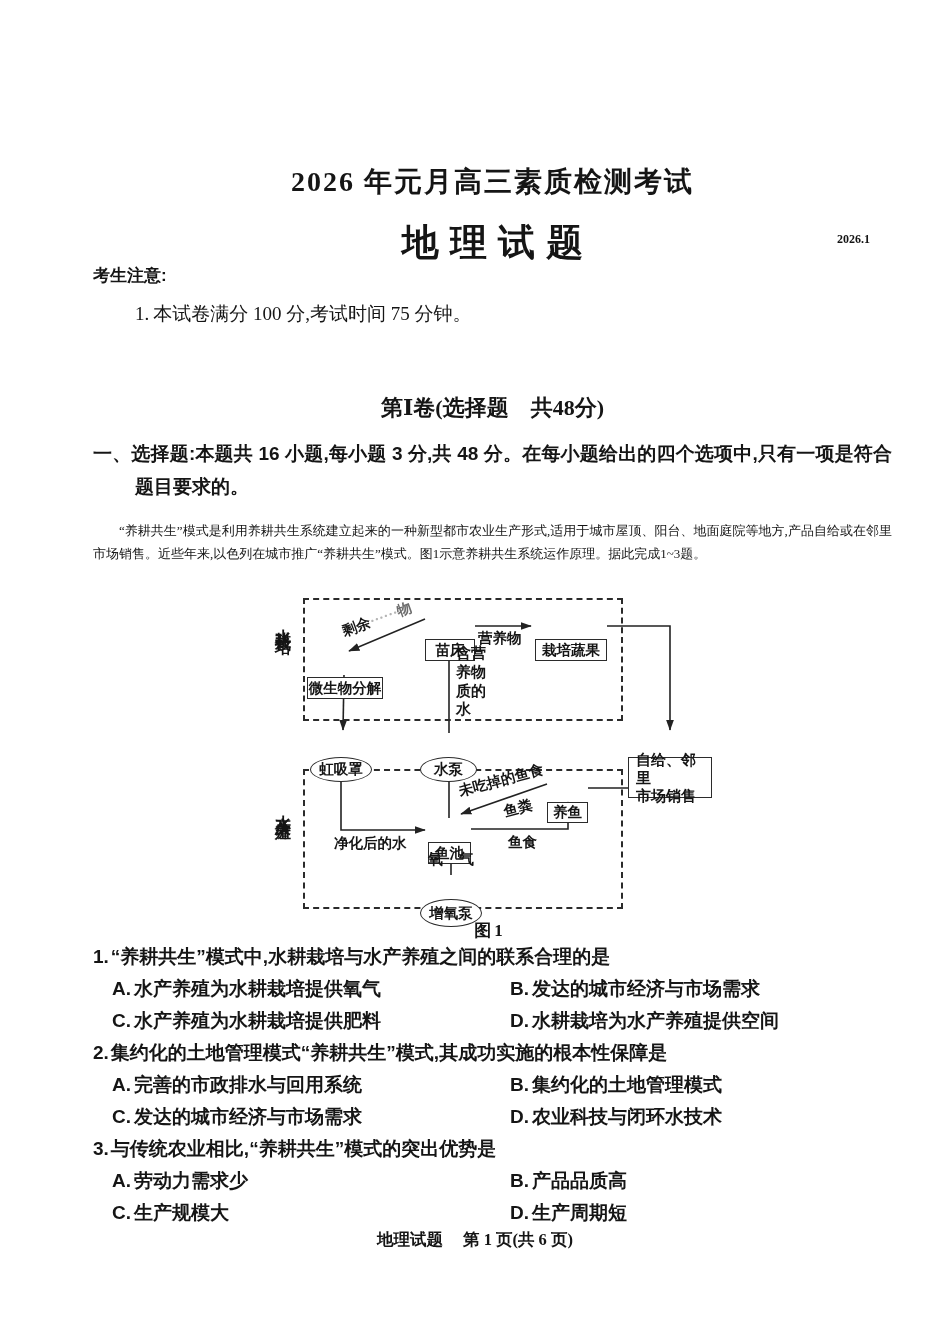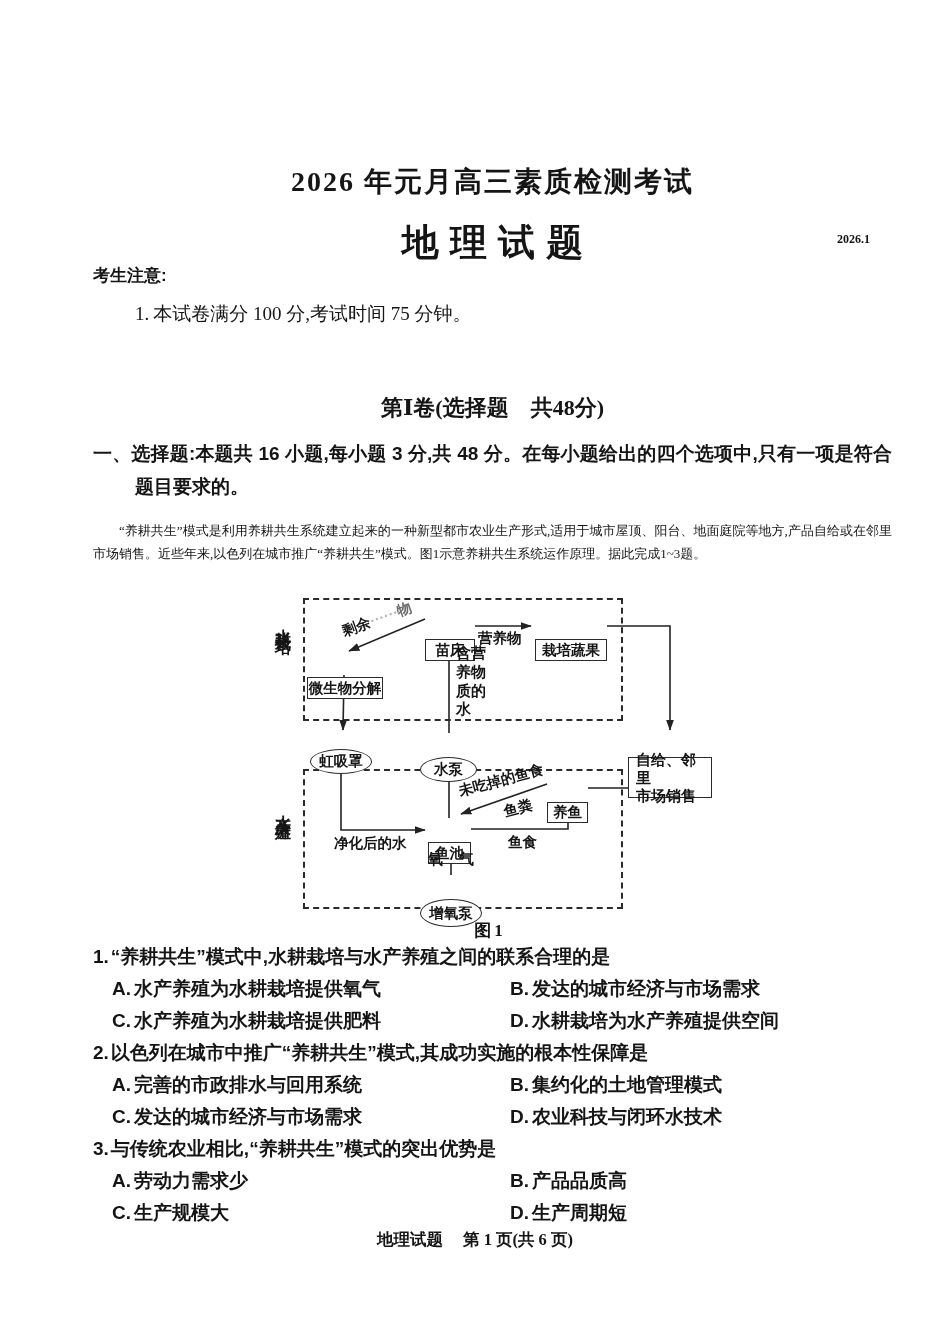--- a/index.html
+++ b/index.html
@@ -107,21 +107,21 @@
 
       <div class="dashed-box" style="left:33px;top:6px;width:316px;height:119px;"></div>
       <div class="dashed-box" style="left:33px;top:177px;width:316px;height:136px;"></div>
 
       <div class="vlabel" style="left:2px;top:24px;">水耕栽培</div>
       <div class="vlabel" style="left:2px;top:210px;">水产养殖</div>
 
       <div class="node" style="left:155px;top:23px;width:50px;height:22px;">苗床</div>
       <div class="node" style="left:265px;top:23px;width:72px;height:22px;">栽培蔬果</div>
       <div class="node" style="left:37px;top:61px;width:76px;height:22px;">微生物分解</div>
-      <div class="node ellipse" style="left:40px;top:133px;width:62px;height:25px;">虹吸罩</div>
+      <div class="node ellipse" style="left:40px;top:141px;width:62px;height:25px;">虹吸罩</div>
       <div class="node ellipse" style="left:150px;top:141px;width:57px;height:25px;">水泵</div>
       <div class="node multiline" style="left:358px;top:141px;width:84px;height:41px;">自给、邻里
 市场销售</div>
       <div class="node" style="left:277px;top:186px;width:41px;height:21px;">养鱼</div>
       <div class="node" style="left:158px;top:226px;width:43px;height:22px;">鱼池</div>
       <div class="node ellipse" style="left:150px;top:283px;width:62px;height:28px;">增氧泵</div>
 
       <div class="dlabel" style="left:208px;top:37px;">营养物</div>
 
       <div class="dlabel rot" style="left:42px;top:18px;width:130px;transform:rotate(-20deg);"><span>剩余</span><span class="faded-dots">······</span><span class="faded-char">物</span></div>
@@ -148,21 +148,21 @@
           <div class="opt-a"><span class="opt-label">A.</span><span>水产养殖为水耕栽培提供氧气</span></div>
           <div class="opt-b"><span class="opt-label">B.</span><span>发达的城市经济与市场需求</span></div>
         </div>
         <div class="opt-row">
           <div class="opt-a"><span class="opt-label">C.</span><span>水产养殖为水耕栽培提供肥料</span></div>
           <div class="opt-b"><span class="opt-label">D.</span><span>水耕栽培为水产养殖提供空间</span></div>
         </div>
       </div>
 
       <div>
-        <div class="q-stem"><span class="q-num">2.</span><span>以色列在城市中推广“养耕共生”模式,其成功实施的根本性保障是</span></div>
+        <div class="q-stem"><span class="q-num">2.</span><span>集约化的土地管理模式“养耕共生”模式,其成功实施的根本性保障是</span></div>
         <div class="opt-row">
           <div class="opt-a"><span class="opt-label">A.</span><span>完善的市政排水与回用系统</span></div>
           <div class="opt-b"><span class="opt-label">B.</span><span>集约化的土地管理模式</span></div>
         </div>
         <div class="opt-row">
           <div class="opt-a"><span class="opt-label">C.</span><span>发达的城市经济与市场需求</span></div>
           <div class="opt-b"><span class="opt-label">D.</span><span>农业科技与闭环水技术</span></div>
         </div>
       </div>
 

